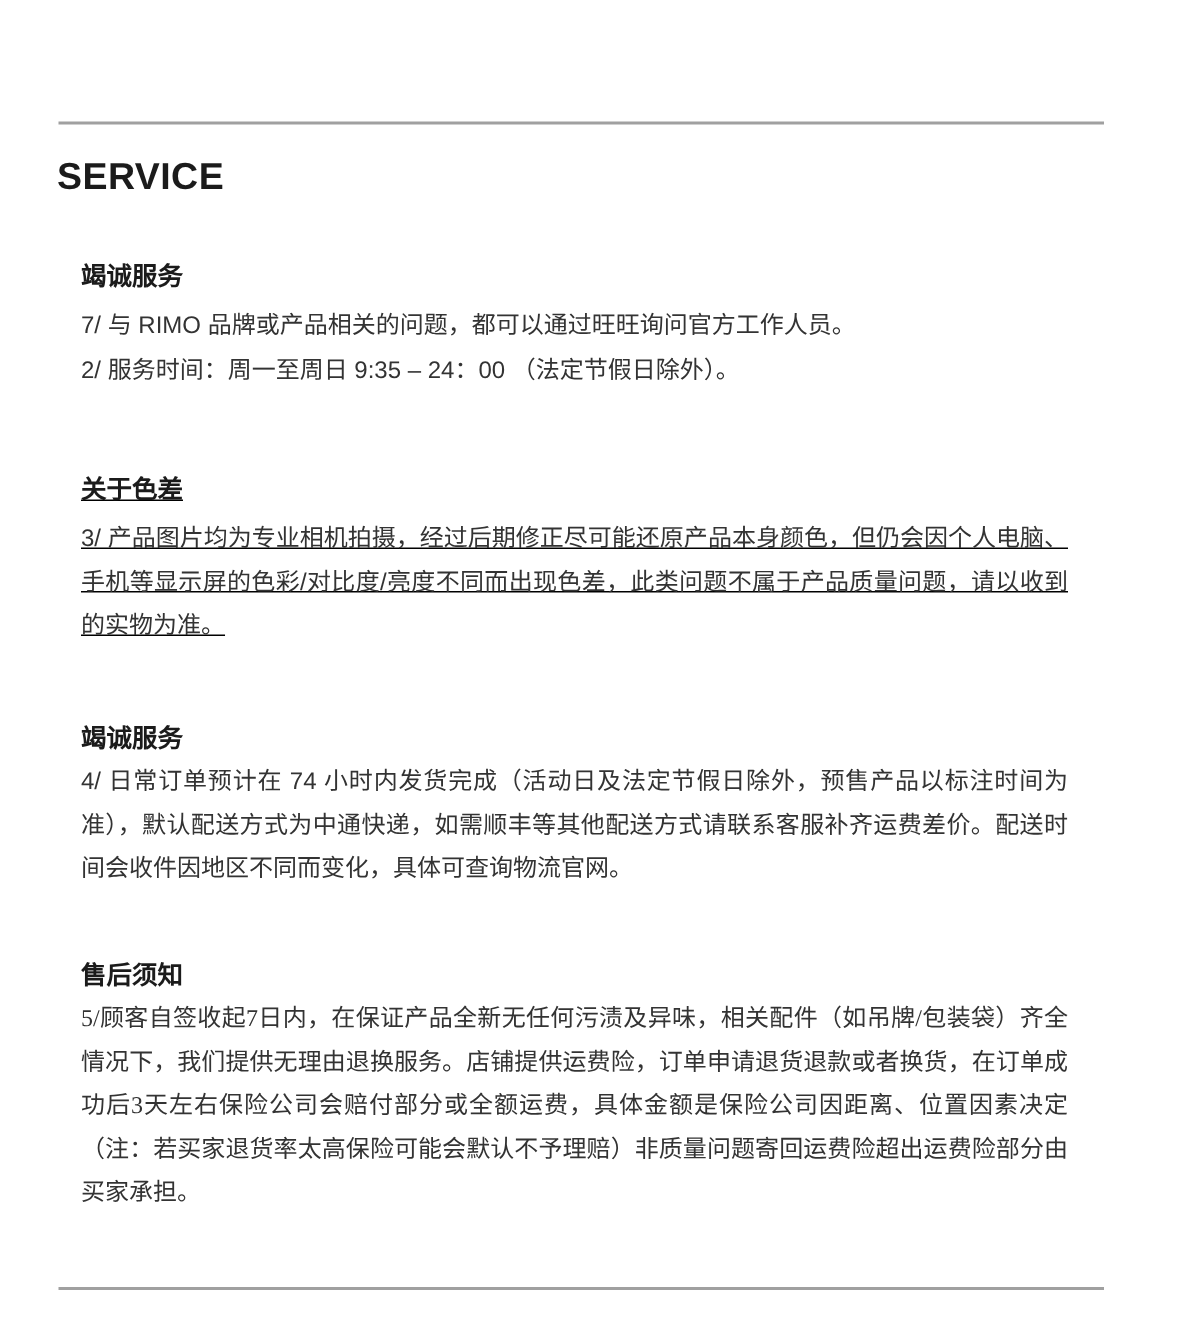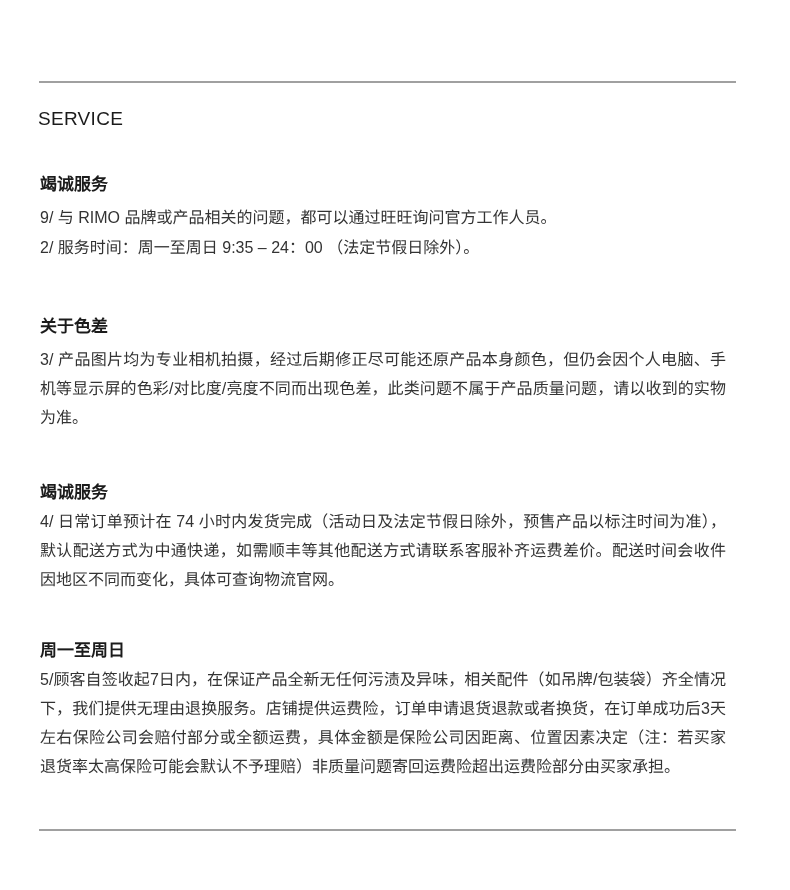--- a/index.html
+++ b/index.html
@@ -31,87 +31,87 @@
     margin-left: 39px;
     background: var(--divider);
   }
   .divider-top { margin-top: 81px; }
   .divider-bottom { margin-top: 48px; }
   .content {
     padding: 0 62px 0 38px;
   }
   .page-title {
     margin: 23px 0 0 0;
-    font-size: 19px;
+    font-size: 25px;
     line-height: 25px;
-    font-weight: normal;
+    font-weight: bold;
     letter-spacing: 0.3px;
     color: var(--heading-text);
   }
-  .sec { margin: 2px; }
+  .sec { margin: 16px; }
   .sec-heading {
     margin: 0;
     font-size: 17px;
     line-height: 23px;
     font-weight: bold;
     color: var(--heading-text);
   }
   .sec-body { margin: 0; }
   .para {
     margin: 0 0 1px 0;
     font-size: 16px;
     line-height: 29px;
     color: var(--body-text);
     text-align: justify;
     text-justify: inter-ideograph;
   }
   .sec-0 { margin-top: 42px; }
   .sec-0 .sec-body { margin-top: 7px; }
-  .sec-1 { margin-top: 53px; }
+  .sec-1 { margin-top: 53px; text-decoration: underline; }
   .sec-1 .sec-body { margin-top: 7px; }
   .sec-2 { margin-top: 49px; }
   .sec-2 .sec-body { margin-top: 3px; }
   .sec-3 { margin-top: 45px; }
-  .sec-3 .sec-body { margin-top: 3px; }
+  .sec-3 .sec-body { margin-top: 3px; font-family: Liberation Serif, serif; }
 </style>
 </head>
 <body>
 
 <div class="page">
 
   <div class="divider divider-top"></div>
 
   <div class="content">
 
     <h1 class="page-title">SERVICE</h1>
 
     <section class="sec sec-0">
       <h2 class="sec-heading">竭诚服务</h2>
       <div class="sec-body">
-        <p class="para">9/ 与 RIMO 品牌或产品相关的问题，都可以通过旺旺询问官方工作人员。</p>
+        <p class="para">7/ 与 RIMO 品牌或产品相关的问题，都可以通过旺旺询问官方工作人员。</p>
         <p class="para">2/ 服务时间：周一至周日 9:35 – 24：00 （法定节假日除外）。</p>
       </div>
     </section>
 
     <section class="sec sec-1">
       <h2 class="sec-heading">关于色差</h2>
       <div class="sec-body">
         <p class="para">3/ 产品图片均为专业相机拍摄，经过后期修正尽可能还原产品本身颜色，但仍会因个人电脑、手机等显示屏的色彩/对比度/亮度不同而出现色差，此类问题不属于产品质量问题，请以收到的实物为准。</p>
       </div>
     </section>
 
     <section class="sec sec-2">
       <h2 class="sec-heading">竭诚服务</h2>
       <div class="sec-body">
         <p class="para">4/ 日常订单预计在 74 小时内发货完成（活动日及法定节假日除外，预售产品以标注时间为准），默认配送方式为中通快递，如需顺丰等其他配送方式请联系客服补齐运费差价。配送时间会收件因地区不同而变化，具体可查询物流官网。</p>
       </div>
     </section>
 
     <section class="sec sec-3">
-      <h2 class="sec-heading">周一至周日</h2>
+      <h2 class="sec-heading">售后须知</h2>
       <div class="sec-body">
         <p class="para">5/顾客自签收起7日内，在保证产品全新无任何污渍及异味，相关配件（如吊牌/包装袋）齐全情况下，我们提供无理由退换服务。店铺提供运费险，订单申请退货退款或者换货，在订单成功后3天左右保险公司会赔付部分或全额运费，具体金额是保险公司因距离、位置因素决定（注：若买家退货率太高保险可能会默认不予理赔）非质量问题寄回运费险超出运费险部分由买家承担。</p>
       </div>
     </section>
 
   </div>
 
   <div class="divider divider-bottom"></div>
 
 </div>

